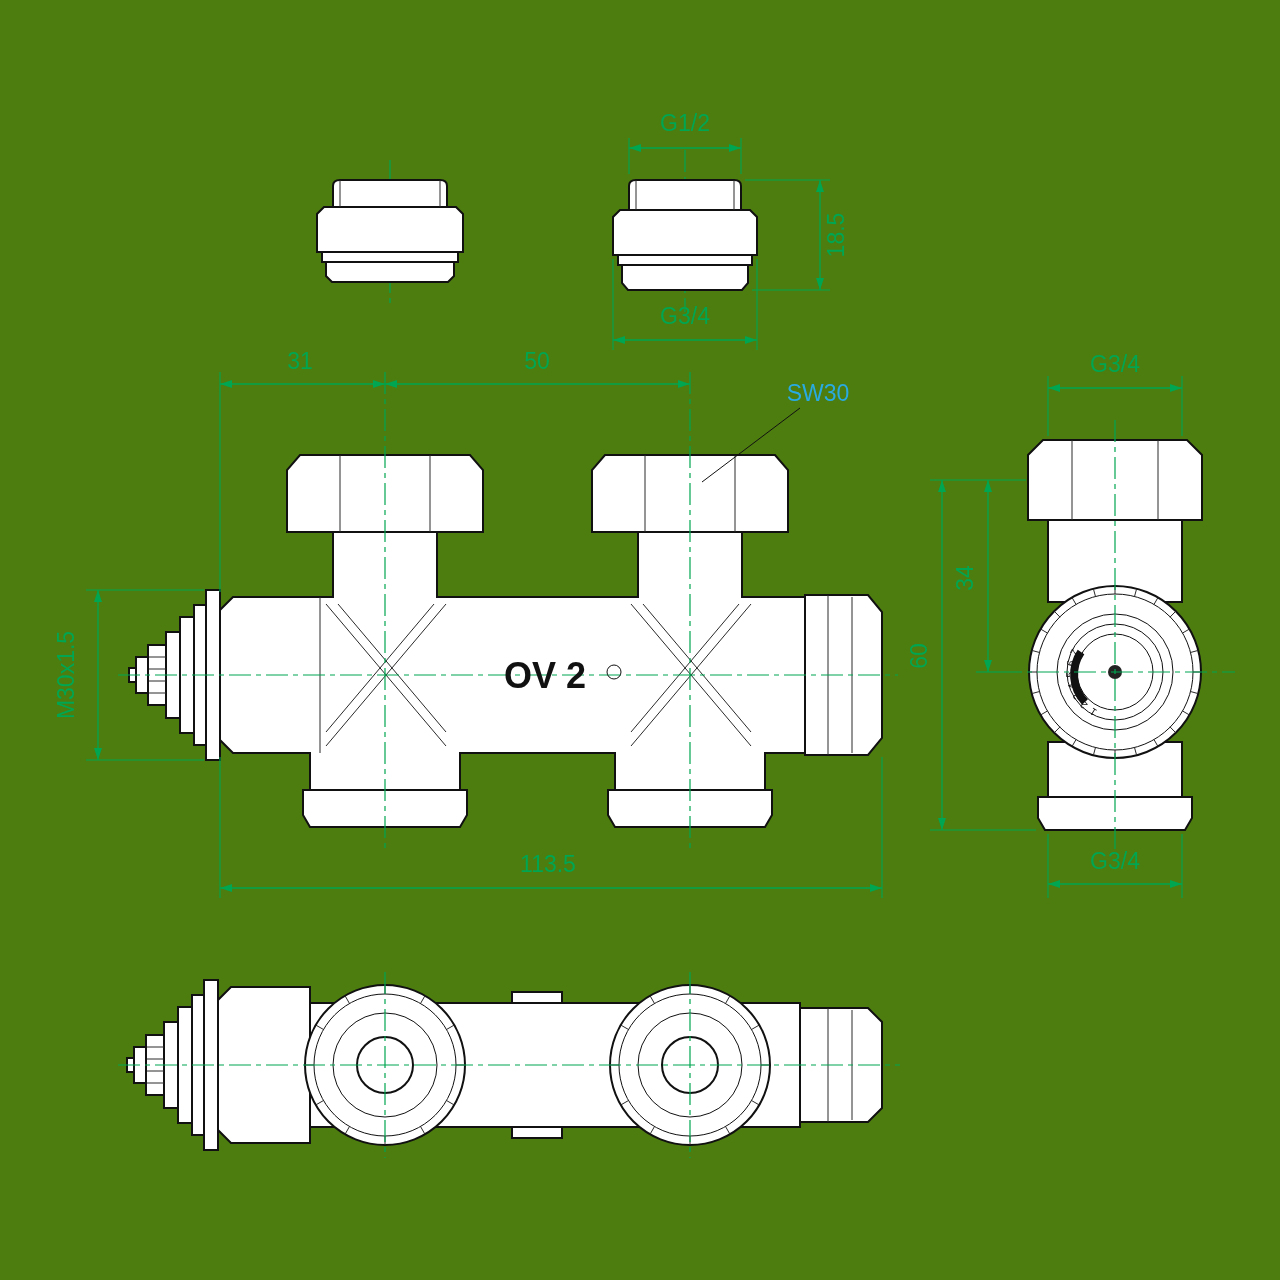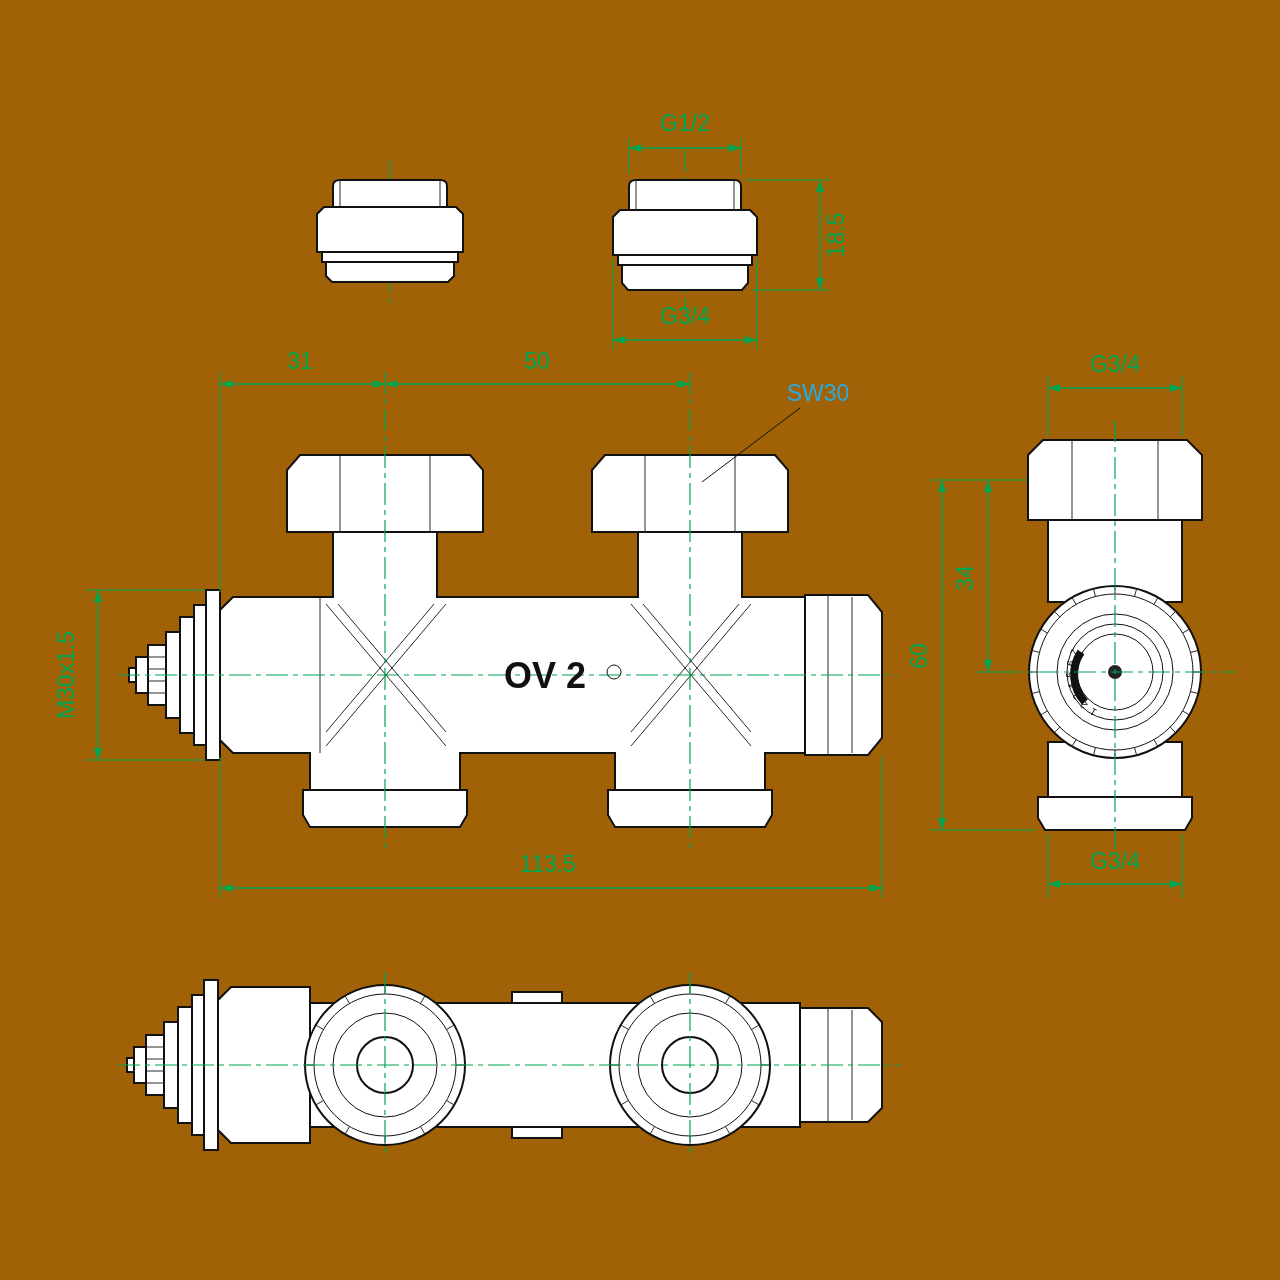--- a/index.html
+++ b/index.html
@@ -1,16 +1,16 @@
 <!DOCTYPE html>
 <html><head>
 <meta charset="utf-8">
 <style>
   html,body{margin:0;padding:0;background:#fff;}
-  .stage{width:1280px;height:1280px;background:#a16207;position:relative;font-family:"Liberation Sans",sans-serif;}
+  .stage{width:1280px;height:1280px;background:#4d7c0f;position:relative;font-family:"Liberation Sans",sans-serif;}
   svg{display:block;}
   .part{fill:#ffffff;stroke:#111111;stroke-width:2;}
   .part-thin{fill:none;stroke:#111111;stroke-width:1;}
   .detail{fill:none;stroke:#2a2a2a;stroke-width:1;}
   .center{fill:none;stroke:#00a651;stroke-width:1.2;stroke-dasharray:22 5 5 5;}
   .dimline{fill:none;stroke:#00a651;stroke-width:1.3;}
   .ext{fill:none;stroke:#00a651;stroke-width:1.1;}
   .dimtext{fill:#00a651;font-size:23px;font-family:"Liberation Sans",sans-serif;}
   .calltext{fill:#29abe2;font-size:23px;font-family:"Liberation Sans",sans-serif;}
   .marktext{fill:#111;font-size:36px;font-weight:bold;font-family:"Liberation Sans",sans-serif;}

